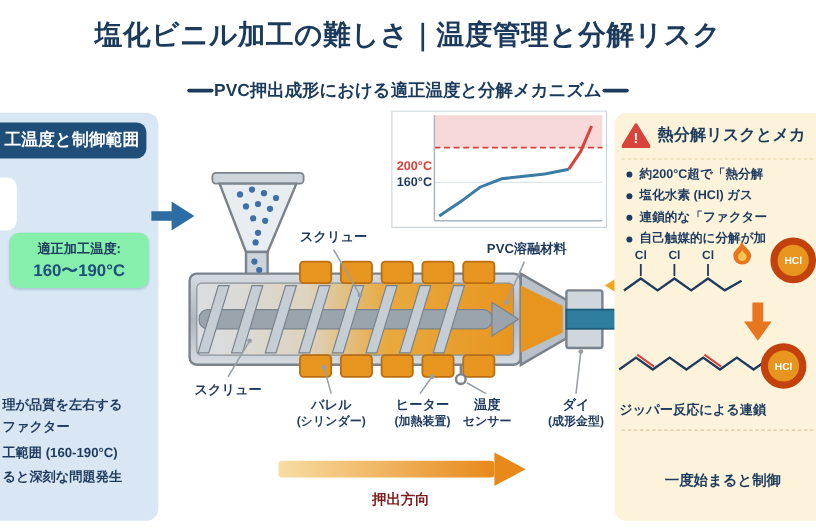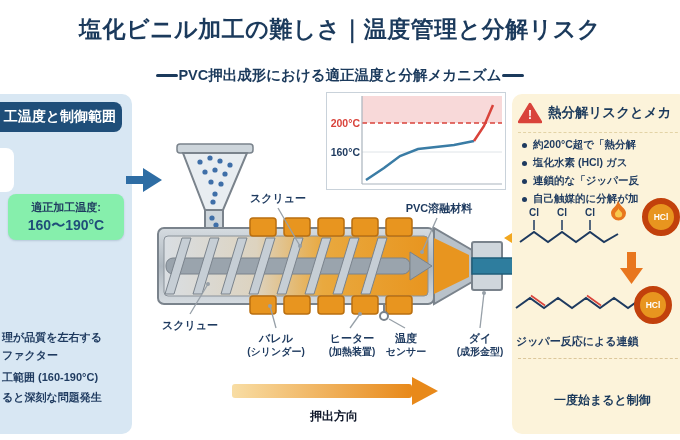--- a/index.html
+++ b/index.html
@@ -33,21 +33,21 @@
   .hcl{position:absolute;width:26px;height:26px;border-radius:50%;background:#e8951f;border:6px solid #c2410c;
        color:#fff;font-size:8.5px;font-weight:800;display:flex;align-items:center;justify-content:center;}
   .rp-caption{position:absolute;left:4px;top:240px;width:172px;font-size:11px;font-weight:700;color:#1e3a5f;white-space:nowrap;}
   .rp-divider{position:absolute;left:6px;right:0;top:264px;border-top:1px dashed #dcc79a;}
   .rp-footer{position:absolute;left:14px;top:298px;font-size:12px;font-weight:800;color:#1b3a5c;white-space:nowrap;margin-left:28px;}
 
   .lbl{position:absolute;text-align:center;font-weight:700;color:#1e3a5f;font-size:11px;line-height:1.3;white-space:nowrap;}
   .lbl .sub{font-size:10px;display:block;}
   .chart-lbl{position:absolute;width:36px;text-align:right;font-size:10.5px;font-weight:700;}
   .dir-label{position:absolute;left:274px;top:408px;width:120px;text-align:center;
-             font-size:12px;font-weight:800;color:#0f172a;}
+             font-size:12px;font-weight:800;color:#7f1d1d;}
 </style>
 </head>
 <body>
 
 <div class="canvas">
 
   <div class="title">塩化ビニル加工の難しさ｜温度管理と分解リスク</div>
   <div class="subtitle-row">
     <span class="subline"></span>
     <span class="subtitle">PVC押出成形における適正温度と分解メカニズム</span>
@@ -77,21 +77,21 @@
 
   <svg class="abs" style="left:326px;top:92px" width="180" height="98" viewBox="0 0 180 98">
     <rect x="0.5" y="0.5" width="179" height="97" fill="#ffffff" stroke="#c9d2da"></rect>
     <rect x="36" y="4" width="140" height="27" fill="#f8d9d9"></rect>
     <line x1="36" y1="31" x2="176" y2="31" stroke="#d9433b" stroke-width="1.5" stroke-dasharray="5,3"></line>
     <line x1="36" y1="60" x2="176" y2="60" stroke="#dfe4e8" stroke-width="1"></line>
     <path d="M36,4 V92 M36,92 H176" stroke="#aab4bd" stroke-width="1.2" fill="none"></path>
     <polyline points="40,88 58,76 74,64 92,57 128,53 148,49" fill="none" stroke="#3a7ca5" stroke-width="2.5"></polyline>
     <polyline points="148,49 158,34 167,13" fill="none" stroke="#d9433b" stroke-width="2.5"></polyline>
   </svg>
-  <div class="chart-lbl" style="left:324px;top:117px;color:#d9433b">200°C</div>
+  <div class="chart-lbl" style="left:324px;top:133px;color:#d9433b">200°C</div>
   <div class="chart-lbl" style="left:324px;top:146px;color:#1e3a5f">160°C</div>
 
   <svg class="abs" style="left:128px;top:128px" width="404" height="300" viewBox="0 0 404 300">
     <defs>
       <linearGradient id="gBarrel" x1="0" y1="0" x2="0" y2="1">
         <stop offset="0" stop-color="#d6dce1"></stop>
           <stop offset="0.5" stop-color="#aeb7bf"></stop>
           <stop offset="1" stop-color="#d6dce1"></stop>
       </linearGradient>
       <linearGradient id="gMelt" x1="0" y1="0" x2="1" y2="0">
@@ -229,21 +229,21 @@
     <div class="bullet-row" style="top:44px">
       <span class="dot"></span>
       <span>約200°C超で「熱分解</span>
     </div>
     <div class="bullet-row" style="top:62px">
       <span class="dot"></span>
       <span>塩化水素 (HCl) ガス</span>
     </div>
     <div class="bullet-row" style="top:80px">
       <span class="dot"></span>
-      <span>連鎖的な「ジッパー反</span>
+      <span>連鎖的な「ファクター</span>
     </div>
     <div class="bullet-row" style="top:98px">
       <span class="dot"></span>
       <span>自己触媒的に分解が加</span>
     </div>
 
     <svg class="abs" style="left:0;top:102px" width="176" height="140" viewBox="0 0 176 140">
       <polyline points="8,46 22,36 36,46 50,36 64,46 78,36 92,46 106,38" fill="none" stroke="#1e3a5f" stroke-width="2"></polyline>
       <g stroke="#1e3a5f" stroke-width="1.5">
         <line x1="22" y1="34" x2="22" y2="24"></line>

